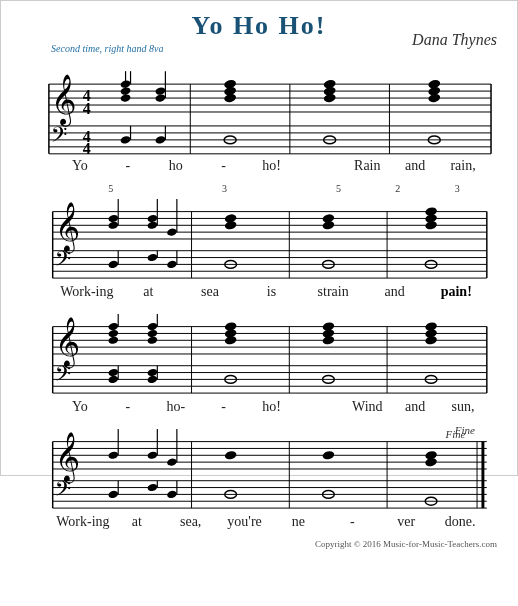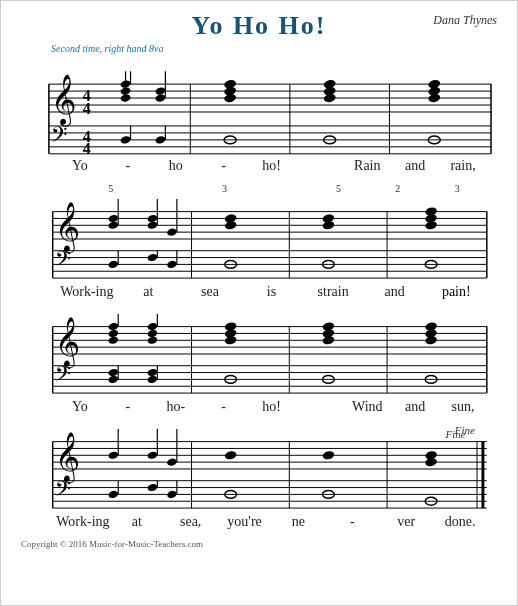--- a/index.html
+++ b/index.html
@@ -7,21 +7,21 @@
       width: 518px;
       height: 606px;
       background: #fff;
       font-family: 'Times New Roman', Times, serif;
       overflow: hidden;
       position: relative;
     }
 
     .page {
       width: 518px;
-      height: 606px;
+      height: 476px;
       background: white;
       border: 1px solid #ccc;
       padding: 10px 20px;
       position: relative;
     }
 
     .title-area {
       text-align: center;
       position: relative;
       margin-bottom: 2px;
@@ -30,22 +30,22 @@
     .title {
       font-size: 26px;
       font-weight: bold;
       color: #1a5276;
       letter-spacing: 2px;
     }
 
     .composer {
       position: absolute;
       right: 0;
-      top: 2px;
-      font-size: 12px;
+      top: 20px;
+      font-size: 16px;
       color: #333;
       font-style: italic;
     }
 
     .direction-text {
       color: #2471a3;
       font-size: 10px;
       font-style: italic;
       margin-left: 30px;
       margin-bottom: 12px;
@@ -71,42 +71,42 @@
       margin-top: 1px;
     }
 
     .lyric-word {
       flex: 1;
       text-align: center;
       font-size: 14px;
     }
 
     .lyric-word.bold {
-      font-weight: normal;
+      font-weight: bold;
       color: #000;
     }
 
     .fingering-line {
       display: flex;
       justify-content: space-around;
       font-size: 10px;
       color: #333;
       padding: 0 10px 0 60px;
     }
 
     .fine-label {
       position: absolute;
       right: 22px;
       font-style: italic;
       font-size: 11px;
       color: #333;
     }
 
     .copyright {
-      text-align: left;
+      text-align: right;
       font-size: 9px;
       color: #555;
       margin-top: 4px;
     }
   </style>
 </head>
 <body>
 
 <div class="page">
 

